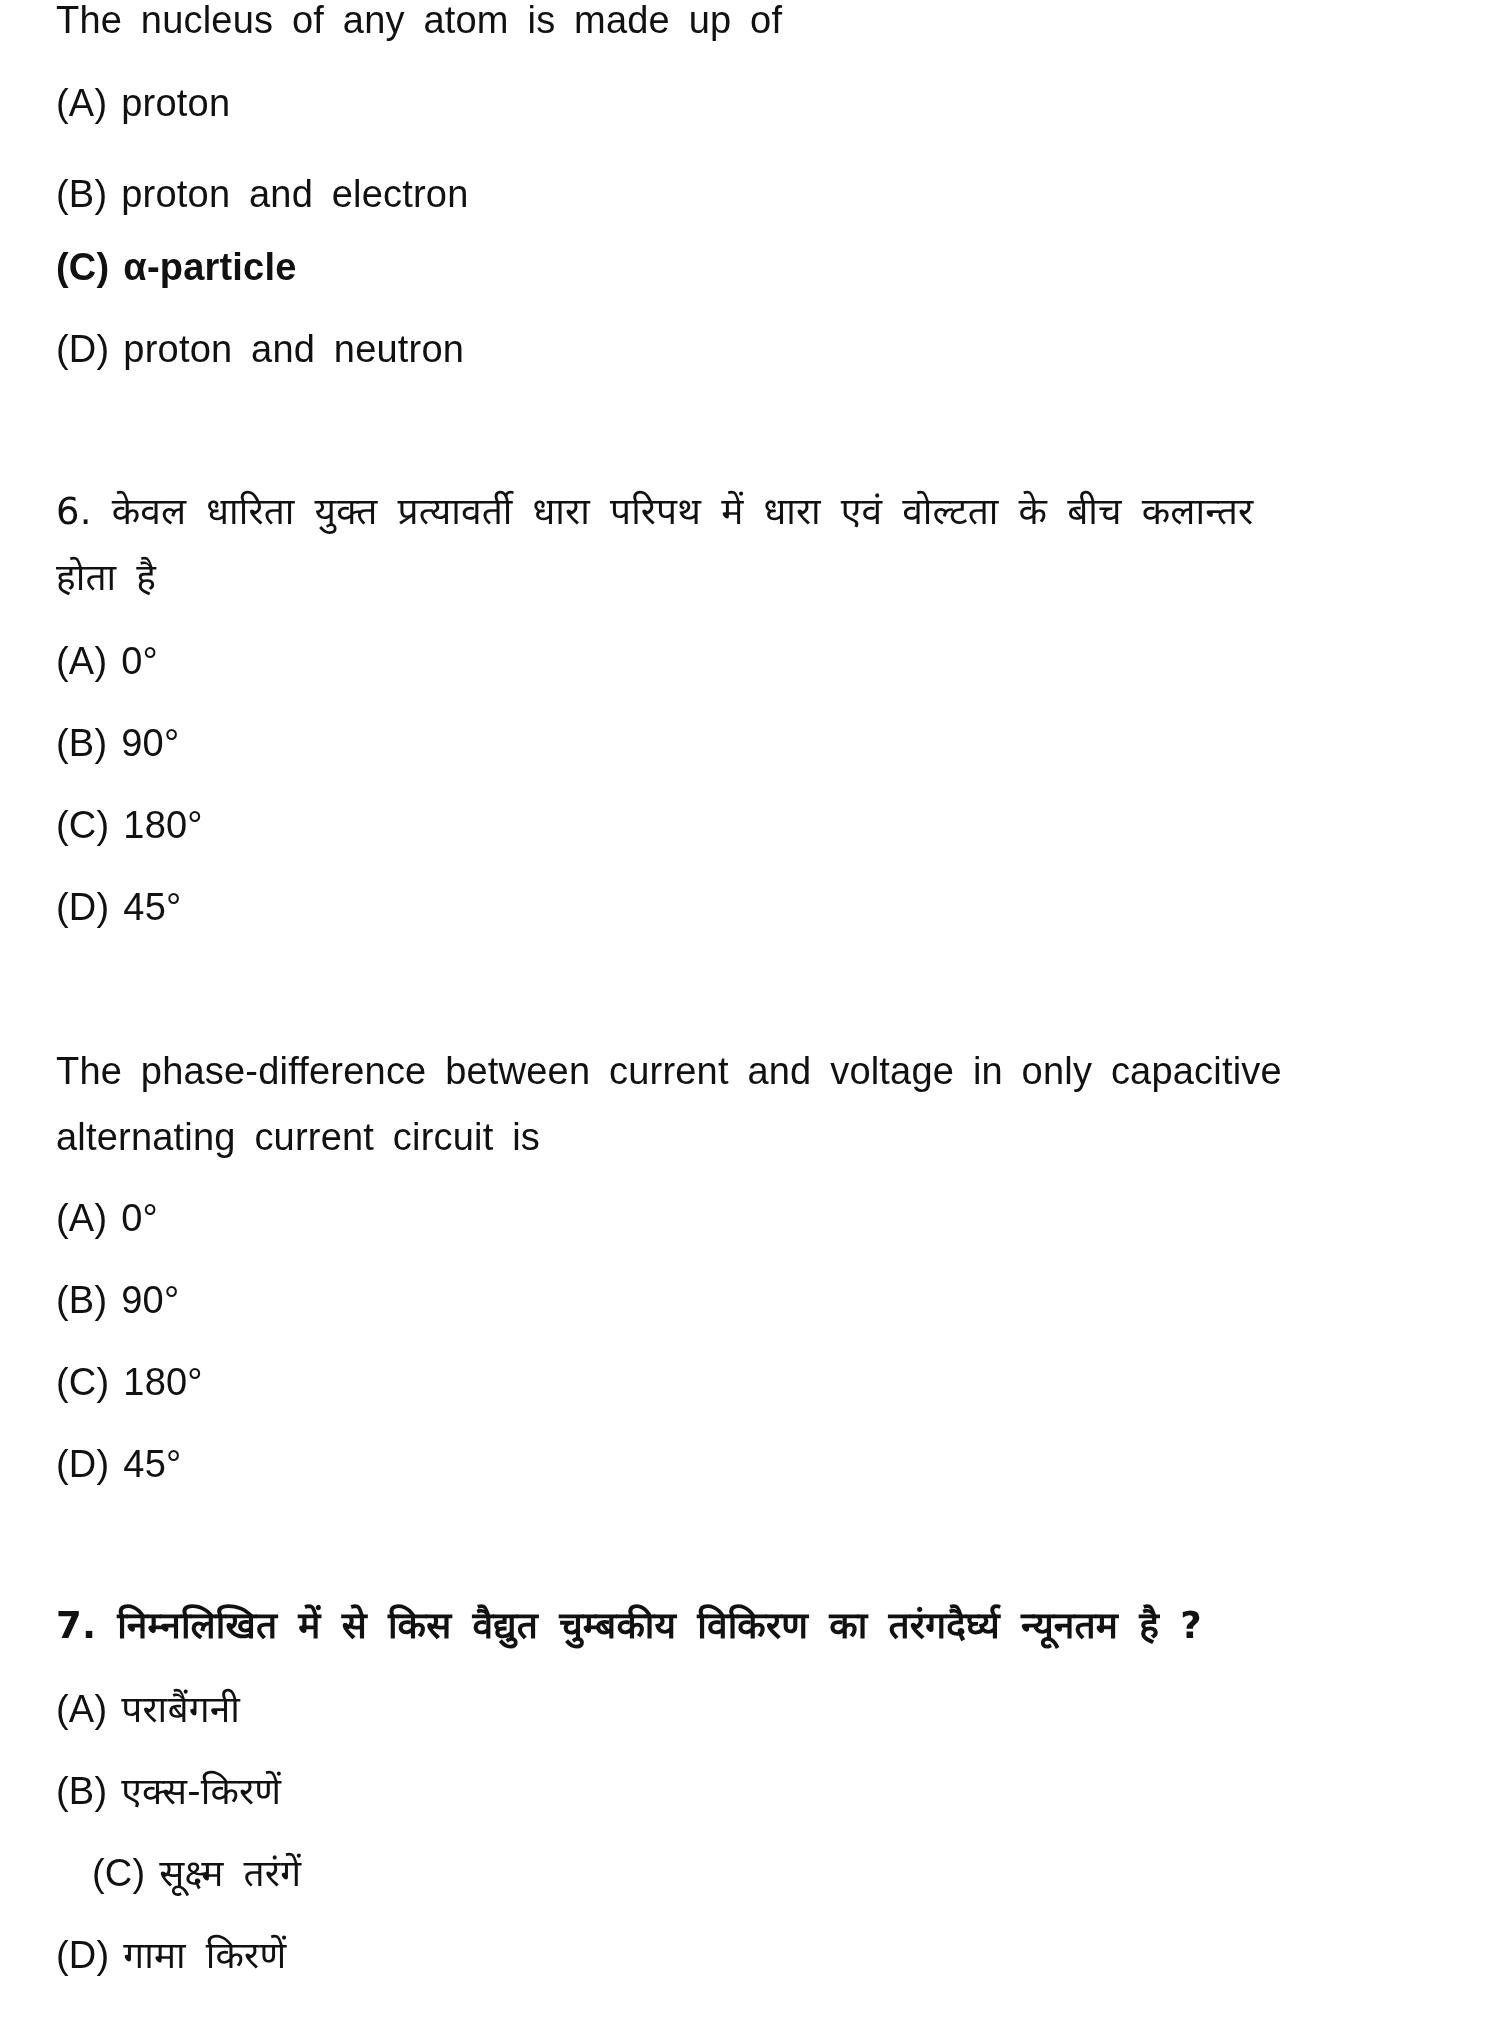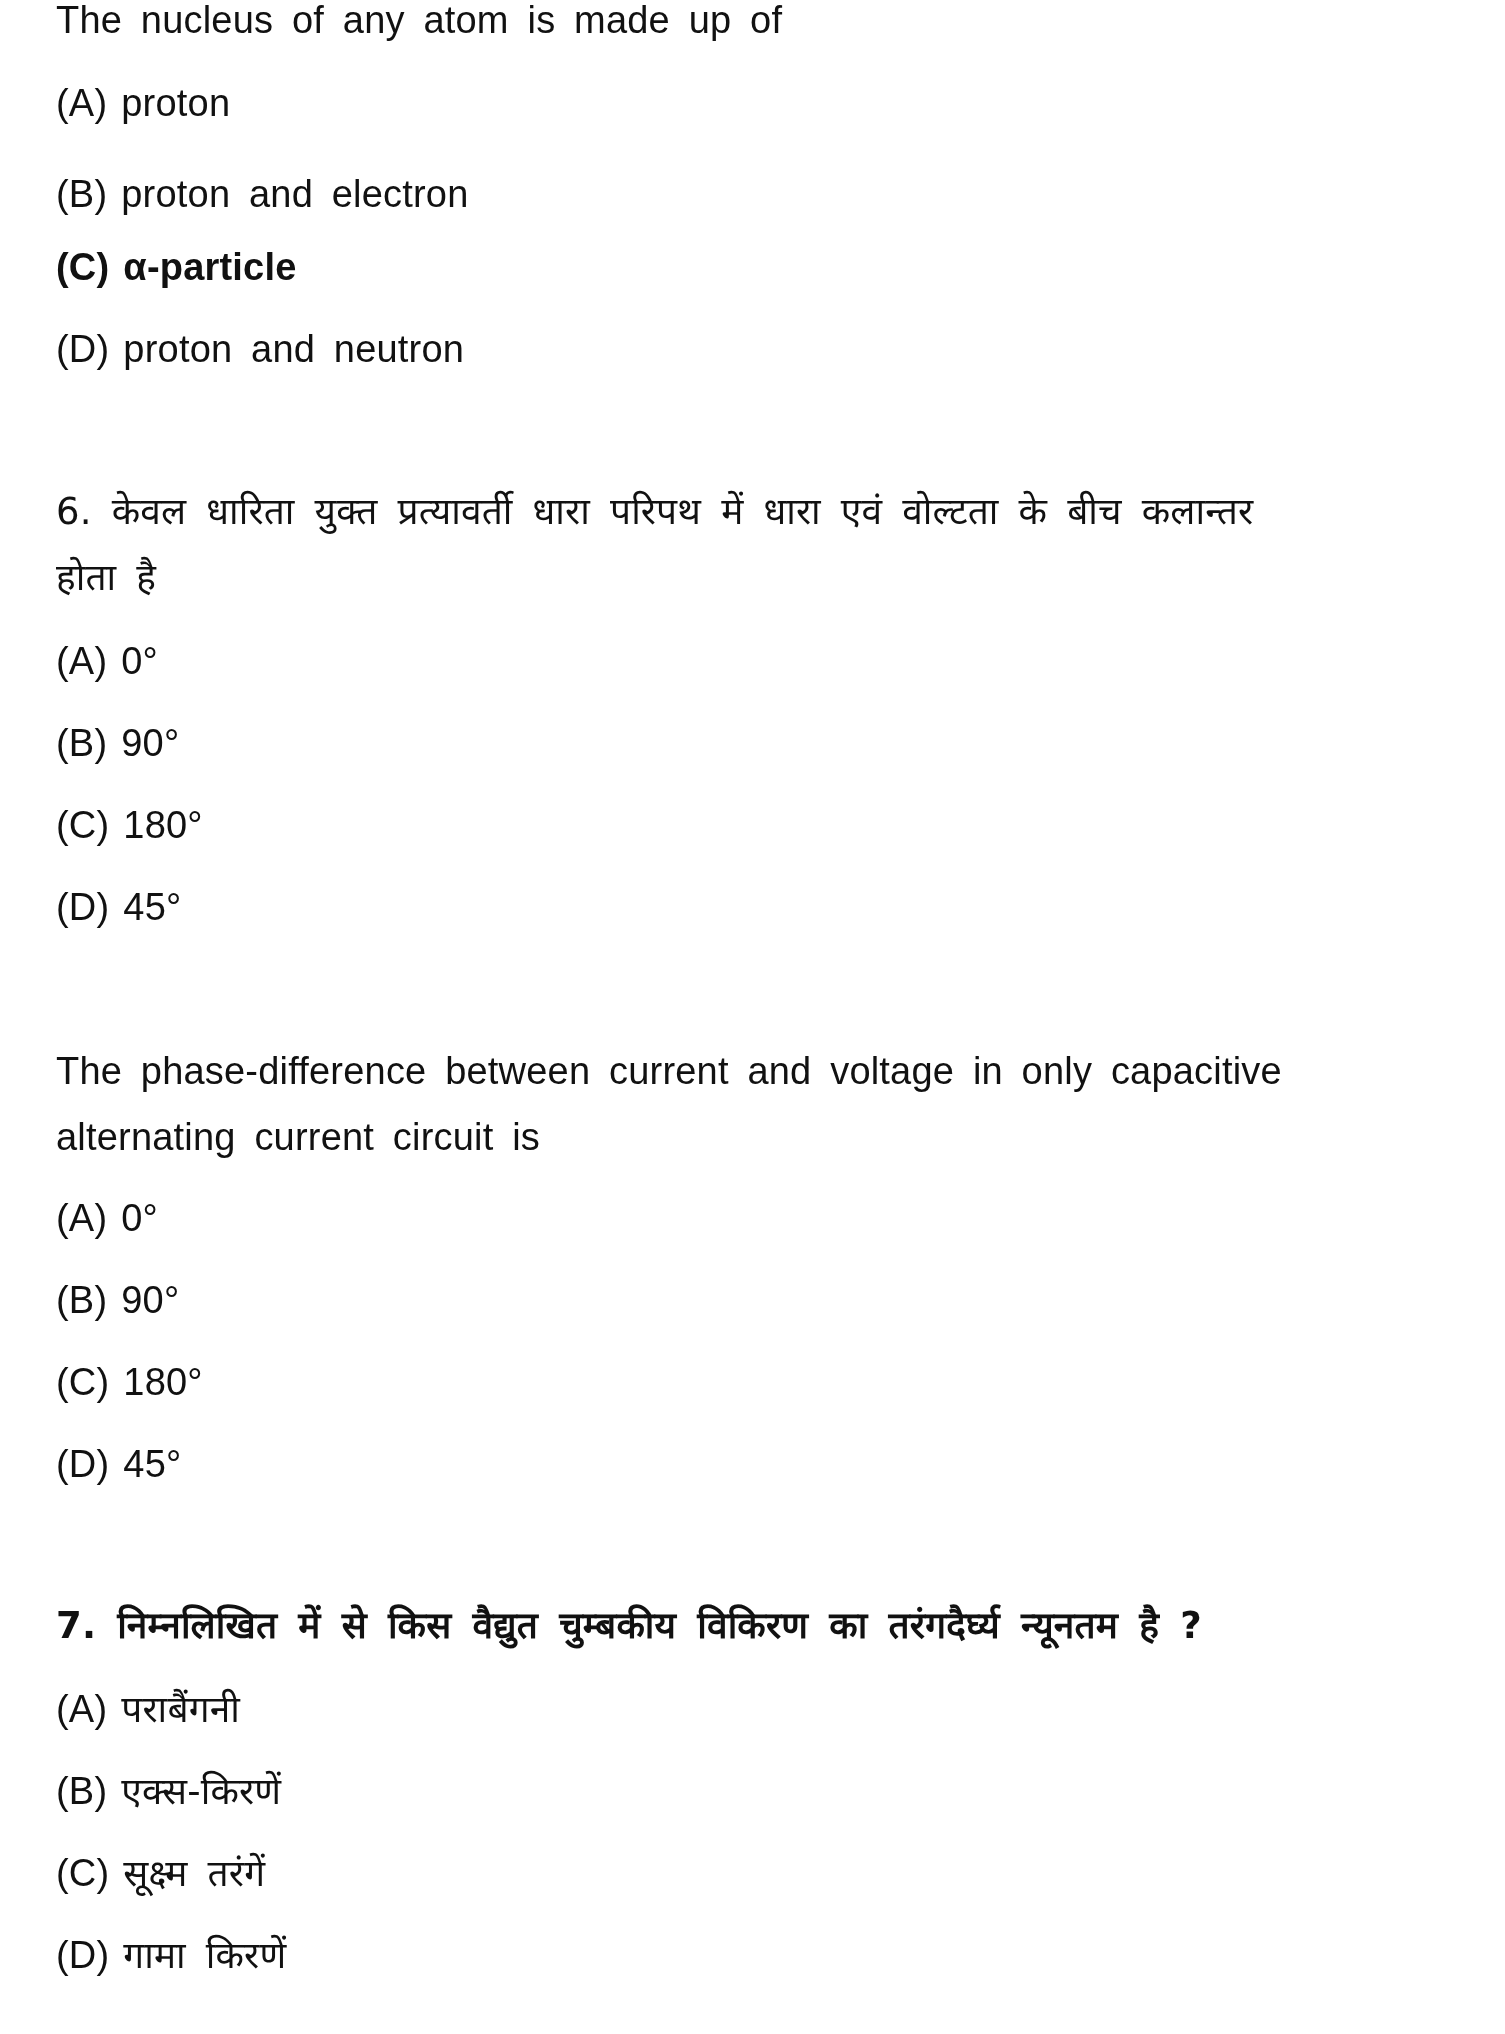--- a/index.html
+++ b/index.html
@@ -88,19 +88,19 @@
 </div>
 
 <div>
   <div class="line hindi" style="top:1603px;font-weight:bold;">7. निम्नलिखित में से किस वैद्युत चुम्बकीय विकिरण का तरंगदैर्घ्य न्यूनतम है  ?</div>
   <div class="line" style="top:1686px;">
     <span class="opt-label">(A)</span><span class="hindi">पराबैंगनी</span>
   </div>
   <div class="line" style="top:1768px;">
     <span class="opt-label">(B)</span><span class="hindi">एक्स-किरणें</span>
   </div>
-  <div class="line" style="top:1850px;">
+  <div class="line" style="top:1850px;margin-left:36px;">
     <span class="opt-label">(C)</span><span class="hindi">सूक्ष्म तरंगें</span>
   </div>
   <div class="line" style="top:1932px;text-align:right;">
     <span class="opt-label">(D)</span><span class="hindi">गामा किरणें</span>
   </div>
 </div>
 
 </body></html>

